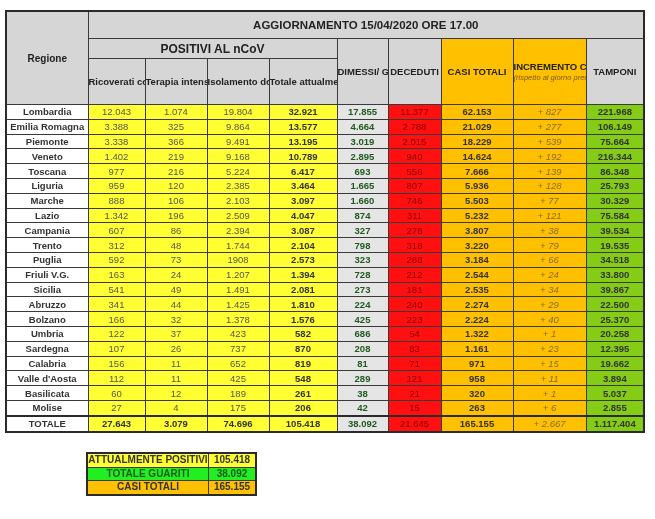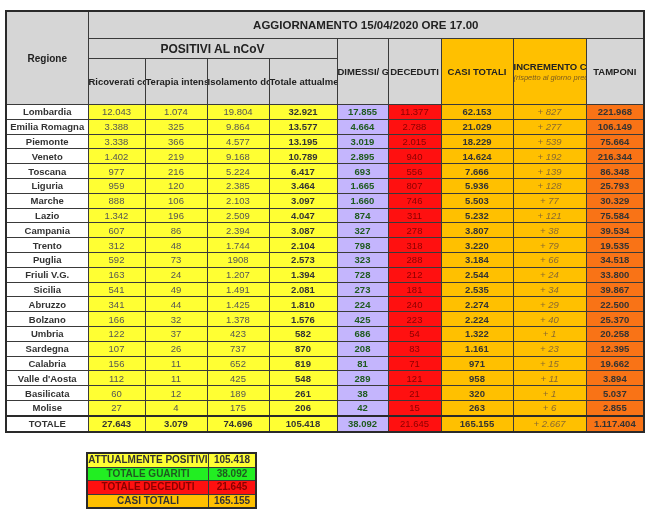--- a/index.html
+++ b/index.html
@@ -13,25 +13,25 @@
   th.title { height:26px; font-size:11.5px; }
   th.group { height:19px; font-size:12px; }
   th.sub { height:45px; font-size:9.5px; white-space:normal; line-height:12px; }
   th.regione { font-size:10px; }
   th.orange { background:#ffc000; }
   th .note { display:block; font-style:italic; font-weight:normal; font-size:7.5px; color:#7a5a20; line-height:9px; }
   td { height:13.8px; font-size:9.5px; line-height:13px; }
   td.reg { background:#ffffff; font-weight:bold; color:#333; }
   td.y { background:#ffff33; color:#555; }
   td.yb { background:#ffff33; font-weight:bold; color:#333; }
-  td.g { background:#c4b5fd; font-weight:bold; color:#1f5a1f; }
+  td.g { background:#e5e5e5; font-weight:bold; color:#1f5a1f; }
   td.r { background:#ff1010; color:#8a0000; }
   td.o { background:#ffc000; font-weight:bold; color:#333; }
   td.oi { background:#ffc000; font-style:italic; color:#8a6a30; }
-  td.gr { background:#f97316; font-weight:bold; color:#333; }
+  td.gr { background:#84cc16; font-weight:bold; color:#333; }
   tr.total td { border-top:2px solid #2a2a2a; font-weight:bold; }
   tr.total td.r { font-weight:normal; }
   tr.total td.oi { font-weight:normal; }
   table.summary { position:absolute; left:86px; top:452px; width:171px;
          border-collapse:collapse; table-layout:fixed; border:2px solid #2a2a2a; }
   table.summary td { border:1px solid #3a3a3a; height:12.5px; font-size:10px; font-weight:bold;
          text-align:center; padding:0; line-height:12px; }
   table.summary td.lbl { width:120px; }
 </style>
 </head>
@@ -95,21 +95,21 @@
         <td class="g">4.664</td>
         <td class="r">2.788</td>
         <td class="o">21.029</td>
         <td class="oi">+ 277</td>
         <td class="gr">106.149</td>
       </tr>
       <tr>
         <td class="reg">Piemonte</td>
         <td class="y">3.338</td>
         <td class="y">366</td>
-        <td class="y">4.577</td>
+        <td class="y">9.491</td>
         <td class="yb">13.195</td>
         <td class="g">3.019</td>
         <td class="r">2.015</td>
         <td class="o">18.229</td>
         <td class="oi">+ 539</td>
         <td class="gr">75.664</td>
       </tr>
       <tr>
         <td class="reg">Veneto</td>
         <td class="y">1.402</td>
@@ -345,21 +345,17 @@
   <tbody id="summary-rows">
       <tr>
         <td class="lbl" style="background: rgb(255, 255, 51); color: rgb(51, 51, 51);">ATTUALMENTE POSITIVI</td>
         <td style="background: rgb(255, 255, 51); color: rgb(51, 51, 51);">105.418</td>
       </tr>
       <tr>
         <td class="lbl" style="background: rgb(34, 238, 34); color: rgb(31, 90, 31);">TOTALE GUARITI</td>
         <td style="background: rgb(34, 238, 34); color: rgb(31, 90, 31);">38.092</td>
       </tr>
       <tr>
-        <td class="lbl" style="background: rgb(255, 16, 16); color: rgb(138, 0, 0);">TOTALE DECEDUTI</td>
-        <td style="background: rgb(255, 16, 16); color: rgb(138, 0, 0);">21.645</td>
-      </tr>
-      <tr>
         <td class="lbl" style="background: rgb(255, 192, 0); color: rgb(51, 51, 51);">CASI TOTALI</td>
         <td style="background: rgb(255, 192, 0); color: rgb(51, 51, 51);">165.155</td>
       </tr>
     </tbody>
 </table>
 
 </body></html>

